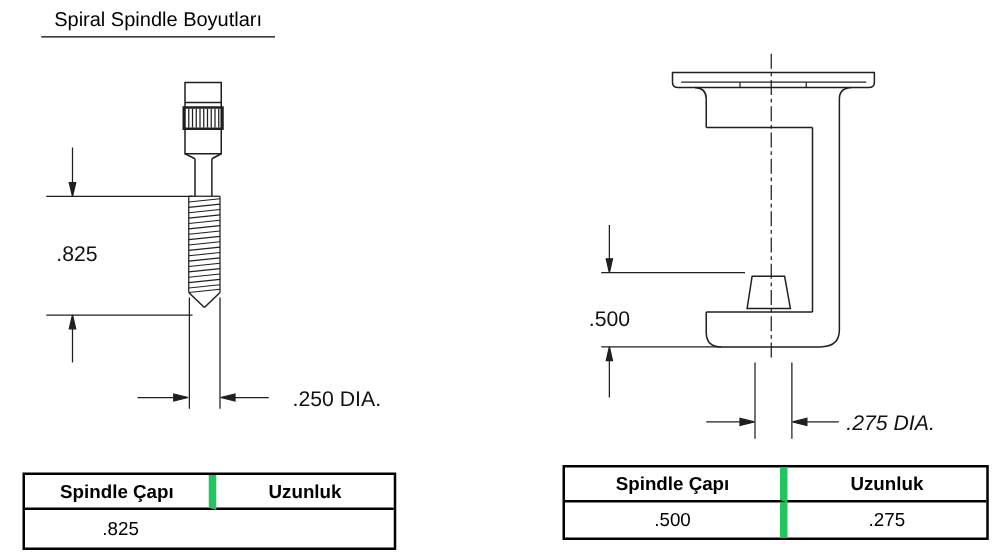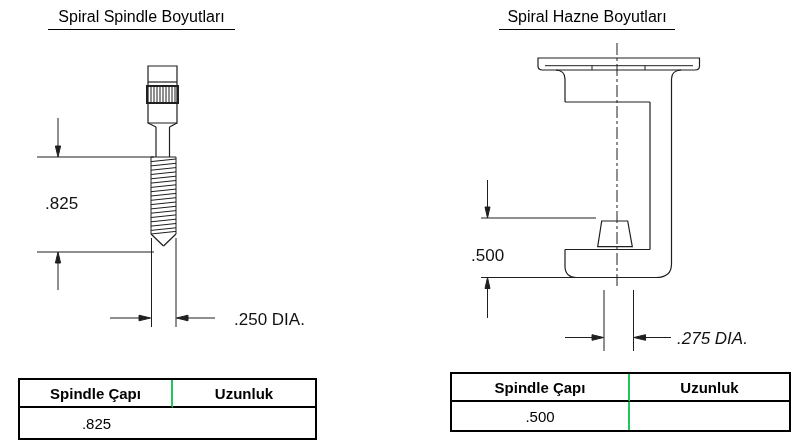--- a/index.html
+++ b/index.html
@@ -13,21 +13,21 @@
   }
   .title {
     position: absolute;
     font-size: 16px;
     color: #000;
     text-align: center;
     white-space: nowrap;
     border-bottom: 1.6px solid #000;
     padding-bottom: 3px;
   }
-  #title-left  { left: 48px;  top: 8px;  width: 187px; }
+  #title-left  { left: 33px;  top: 8px;  width: 187px; }
   #title-right { left: 499px; top: 8px;  width: 176px; }
 
   .dim-label {
     position: absolute;
     font-size: 17px;
     line-height: 1;
     color: #111;
     white-space: nowrap;
   }
   #dim-825 { left: 45px;  top: 195px; }
@@ -62,21 +62,21 @@
   }
   .dim-table .cell {
     display: flex;
     align-items: center;
     justify-content: center;
     font-size: 15px;
     color: #000;
     box-sizing: border-box;
   }
   .dim-table .cell.header { font-weight: bold; }
-  .dim-table .cell.c1 { border-right: 2px solid #22c55e; }
+  .dim-table .cell.c1 { border-right: 6px solid #22c55e; }
   .dim-table .cell.r1 { border-bottom: 2px solid #000; }
 </style>
 </head>
 <body>
 
 <div class="canvas">
 
   <svg class="drawing" width="803" height="447" viewBox="0 0 803 447">
     <g stroke="#1f1f1f" stroke-width="1.2" fill="none">
 
@@ -200,32 +200,32 @@
         <line x1="633.5" y1="290" x2="633.5" y2="351"></line>
         <line x1="565" y1="337.5" x2="593" y2="337.5"></line>
         <polygon points="603.5,337.5 592,334.7 592,340.3" fill="#1f1f1f"></polygon>
         <line x1="645" y1="337.5" x2="671" y2="337.5"></line>
         <polygon points="634,337.5 645.5,334.7 645.5,340.3" fill="#1f1f1f"></polygon>
       </g>
     </g>
   </svg>
 
   <div class="title" id="title-left">Spiral Spindle Boyutları</div>
-  <div class="title" id="title-right">Spiral Hazne Boyutları</div>
 
   <div class="dim-label" id="dim-825">.825</div>
   <div class="dim-label" id="dim-250">.250 DIA.</div>
   <div class="dim-label" id="dim-500">.500</div>
   <div class="dim-label" id="dim-275">.275 DIA.</div>
 
   <div class="dim-table" id="table-left">
     <div class="cell header c1 r1">Spindle Çapı</div>
     <div class="cell header r1">Uzunluk</div>
     <div class="cell">.825</div>
   </div>
 
   <div class="dim-table" id="table-right">
     <div class="cell header c1 r1">Spindle Çapı</div>
     <div class="cell header r1">Uzunluk</div>
     <div class="cell c1">.500</div>
+    <div class="cell">.275</div>
   </div>
 
 </div>
 
 </body></html>

